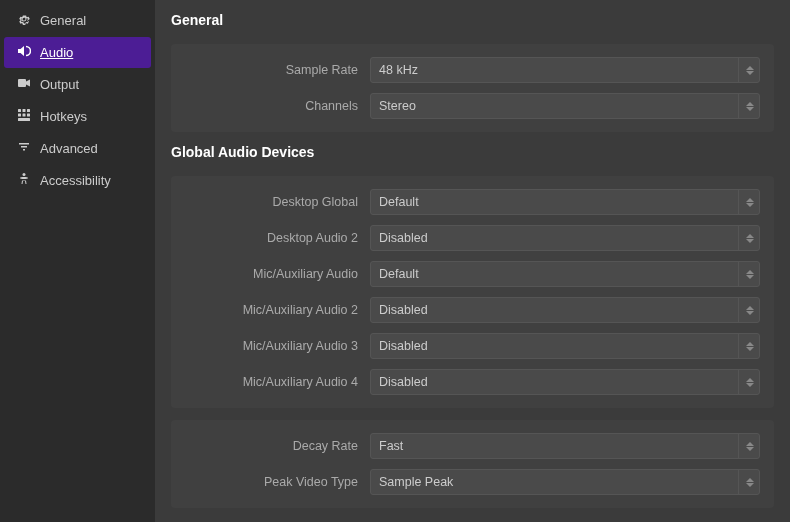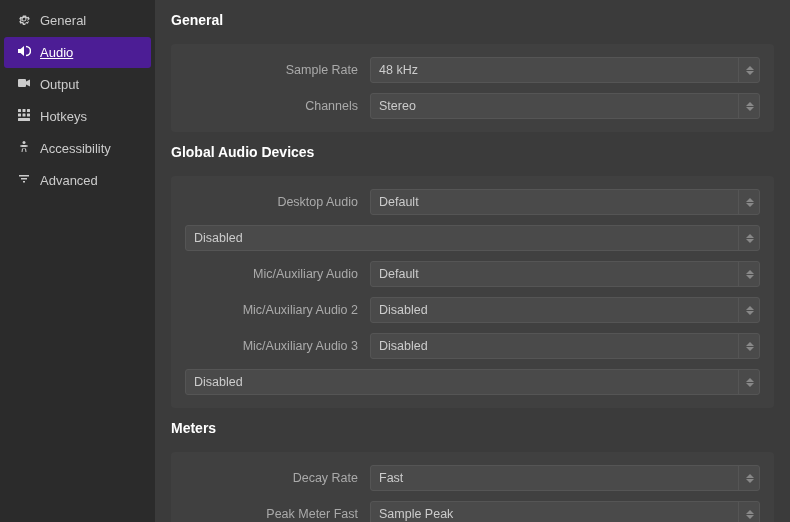--- a/index.html
+++ b/index.html
@@ -161,30 +161,30 @@
           <rect x="10" y="1" width="3" height="3" rx="0.5"></rect>
           <rect x="1" y="5.5" width="3" height="3" rx="0.5"></rect>
           <rect x="5.5" y="5.5" width="3" height="3" rx="0.5"></rect>
           <rect x="10" y="5.5" width="3" height="3" rx="0.5"></rect>
           <rect x="1" y="10" width="12" height="3" rx="0.5"></rect>
         </svg></span>
       <span>Hotkeys</span>
     </div>
     <div class="sidebar-item">
       <span class="icon"><svg width="14" height="14" viewBox="0 0 14 14" fill="currentColor">
+          <path d="M2 3h10v1.5H2zm2 3h6v1.5H4zm2 3h2v1.5H6z"></path>
+        </svg></span>
+      <span>Advanced</span>
+    </div>
+    <div class="sidebar-item">
+      <span class="icon"><svg width="14" height="14" viewBox="0 0 14 14" fill="currentColor">
           <circle cx="7" cy="2.5" r="1.5"></circle>
           <path d="M7 5c-2.2 0-4 .4-4 1s1.8 1 4 1 4-.4 4-1-1.8-1-4-1zm-2 3.5l-.5 3.5h1l.5-3h2l.5 3h1L9 8.5"></path>
         </svg></span>
       <span>Accessibility</span>
-    </div>
-    <div class="sidebar-item">
-      <span class="icon"><svg width="14" height="14" viewBox="0 0 14 14" fill="currentColor">
-          <path d="M2 3h10v1.5H2zm2 3h6v1.5H4zm2 3h2v1.5H6z"></path>
-        </svg></span>
-      <span>Advanced</span>
     </div>
   </nav>
 
 <main class="main">
 <div class="section">
       <div class="section-title">General</div>
       <div class="section-body">
         <div class="form-row">
           <div class="form-label">Sample Rate</div>
           <div class="form-control">
@@ -208,32 +208,33 @@
               </div>
             </div>
           </div>
         </div>
       </div>
     </div>
     <div class="section">
       <div class="section-title">Global Audio Devices</div>
       <div class="section-body">
         <div class="form-row">
-          <div class="form-label">Desktop Audio</div>
+          <div class="form-label">Desktop Global</div>
           <div class="form-control">
             <div class="select-wrapper">
               <select class="select-box"><option value="Default">Default</option><option value="Disabled">Disabled</option></select>
               <div class="select-arrow">
                 <div class="arrow-up"></div>
                 <div class="arrow-down"></div>
               </div>
             </div>
           </div>
         </div>
         <div class="form-row">
+          <div class="form-label">Desktop Audio 2</div>
           <div class="form-control">
             <div class="select-wrapper">
               <select class="select-box"><option value="Default">Default</option><option value="Disabled" selected="">Disabled</option></select>
               <div class="select-arrow">
                 <div class="arrow-up"></div>
                 <div class="arrow-down"></div>
               </div>
             </div>
           </div>
         </div>
@@ -267,49 +268,49 @@
             <div class="select-wrapper">
               <select class="select-box"><option value="Default">Default</option><option value="Disabled" selected="">Disabled</option></select>
               <div class="select-arrow">
                 <div class="arrow-up"></div>
                 <div class="arrow-down"></div>
               </div>
             </div>
           </div>
         </div>
         <div class="form-row">
+          <div class="form-label">Mic/Auxiliary Audio 4</div>
           <div class="form-control">
             <div class="select-wrapper">
               <select class="select-box"><option value="Default">Default</option><option value="Disabled" selected="">Disabled</option></select>
               <div class="select-arrow">
                 <div class="arrow-up"></div>
                 <div class="arrow-down"></div>
               </div>
             </div>
           </div>
         </div>
       </div>
     </div>
     <div class="section">
-      <div class="section-title">Meters</div>
       <div class="section-body">
         <div class="form-row">
           <div class="form-label">Decay Rate</div>
           <div class="form-control">
             <div class="select-wrapper">
               <select class="select-box"><option value="Fast">Fast</option><option value="Medium">Medium</option><option value="Slow">Slow</option></select>
               <div class="select-arrow">
                 <div class="arrow-up"></div>
                 <div class="arrow-down"></div>
               </div>
             </div>
           </div>
         </div>
         <div class="form-row">
-          <div class="form-label">Peak Meter Fast</div>
+          <div class="form-label">Peak Video Type</div>
           <div class="form-control">
             <div class="select-wrapper">
               <select class="select-box"><option value="Sample Peak">Sample Peak</option><option value="True Peak">True Peak</option></select>
               <div class="select-arrow">
                 <div class="arrow-up"></div>
                 <div class="arrow-down"></div>
               </div>
             </div>
           </div>
         </div>

